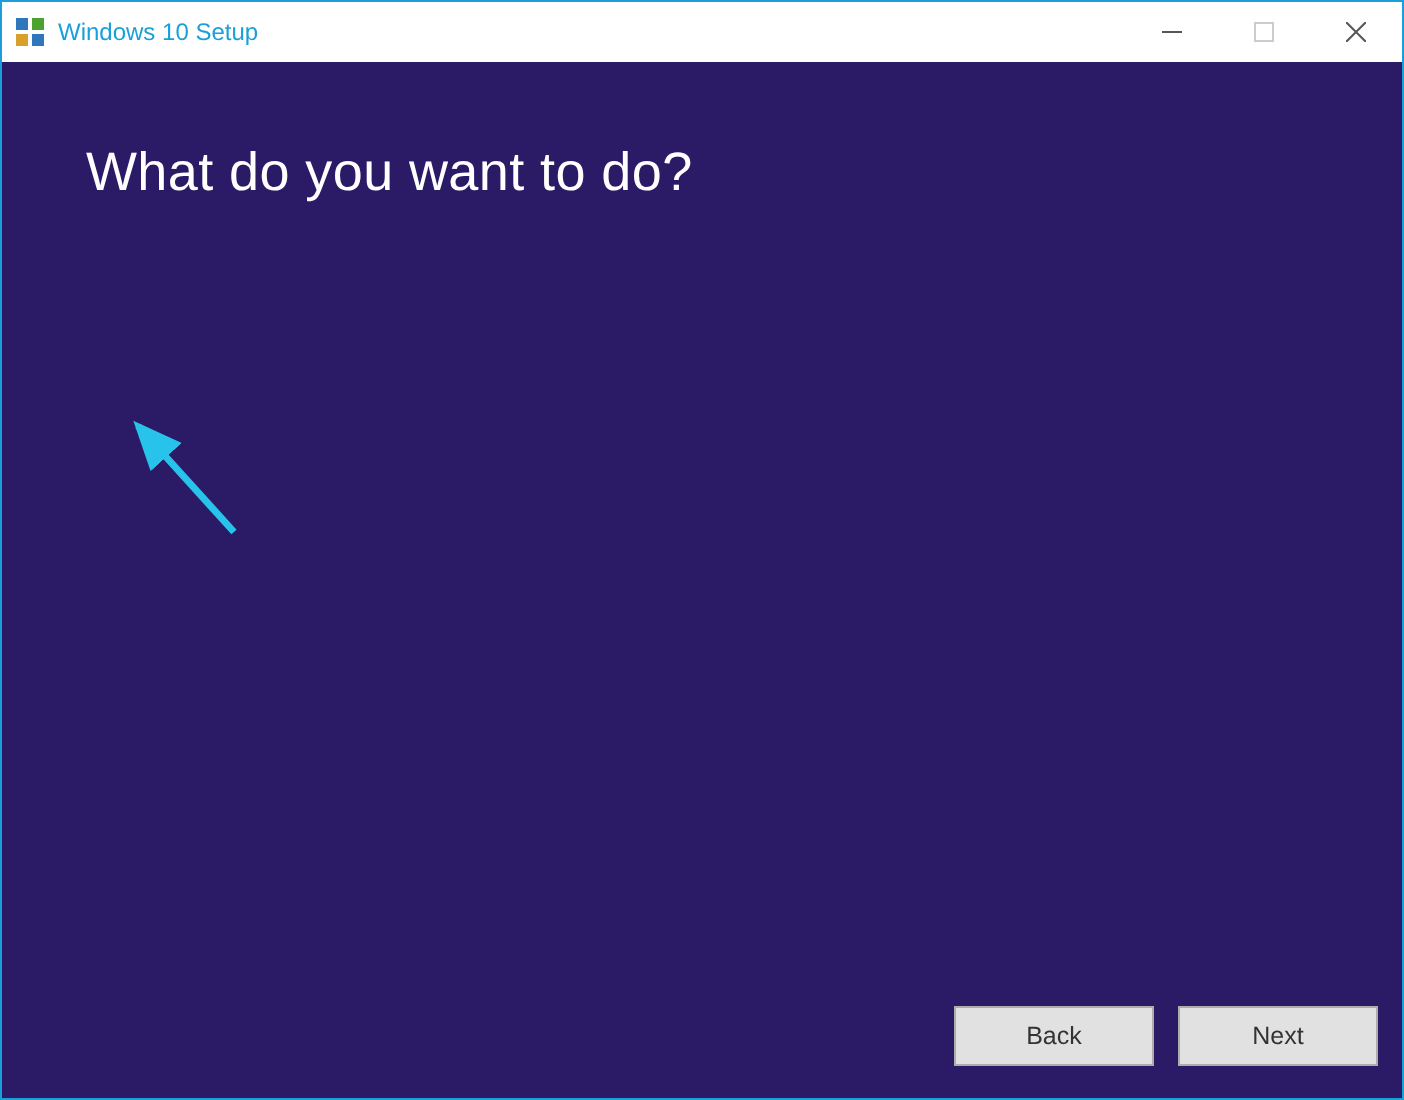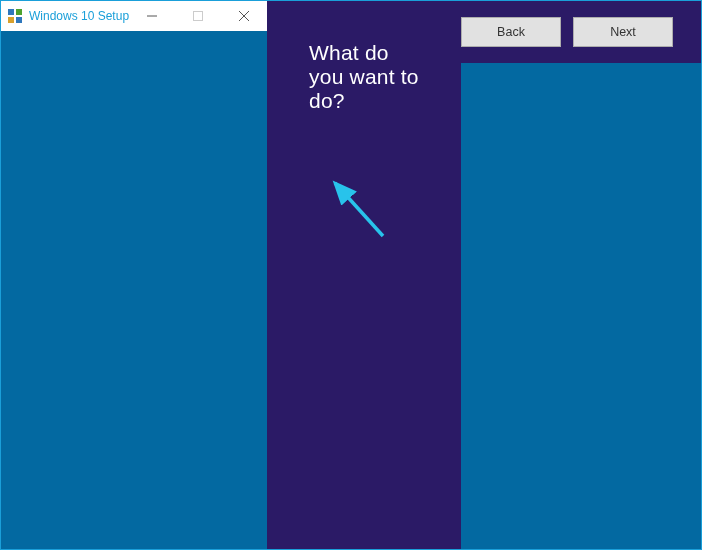--- a/index.html
+++ b/index.html
@@ -12,21 +12,21 @@
       background: #fff;
       width: 702px;
       height: 550px;
       overflow: hidden;
     }
     .window {
       width: 702px;
       height: 550px;
       border: 1px solid #1a9fd9;
       display: flex;
-      flex-direction: row;
+      flex-direction: column;
       background: #0369a1;
     }
     .titlebar {
       height: 30px;
       display: flex;
       align-items: center;
       padding-left: 6px;
       background: #fff;
     }
     .titlebar-icon {
@@ -63,21 +63,21 @@
       height: 10px;
     }
     .content {
       flex: 1;
       background: #2b1a66;
       color: #fff;
       padding: 40px 42px 0 42px;
       position: relative;
     }
     .heading {
-      font-size: 21px;
+      font-size: 27px;
       font-weight: 300;
       margin-bottom: 38px;
       letter-spacing: 0.2px;
     }
     .radio-group {
       display: flex;
       flex-direction: column;
       gap: 12px;
     }
     .radio-row {
@@ -109,21 +109,21 @@
       left: 56px;
       top: 170px;
       pointer-events: none;
     }
     .footer {
       height: 62px;
       background: #2b1a66;
       display: flex;
       justify-content: flex-end;
       align-items: center;
-      padding-right: 28px;
+      padding-right: 12px;
       gap: 12px;
     }
     .btn {
       width: 100px;
       height: 30px;
       background: #e1e1e1;
       border: 1px solid #adadad;
       font-size: 12.5px;
       color: #333;
       display: flex;

